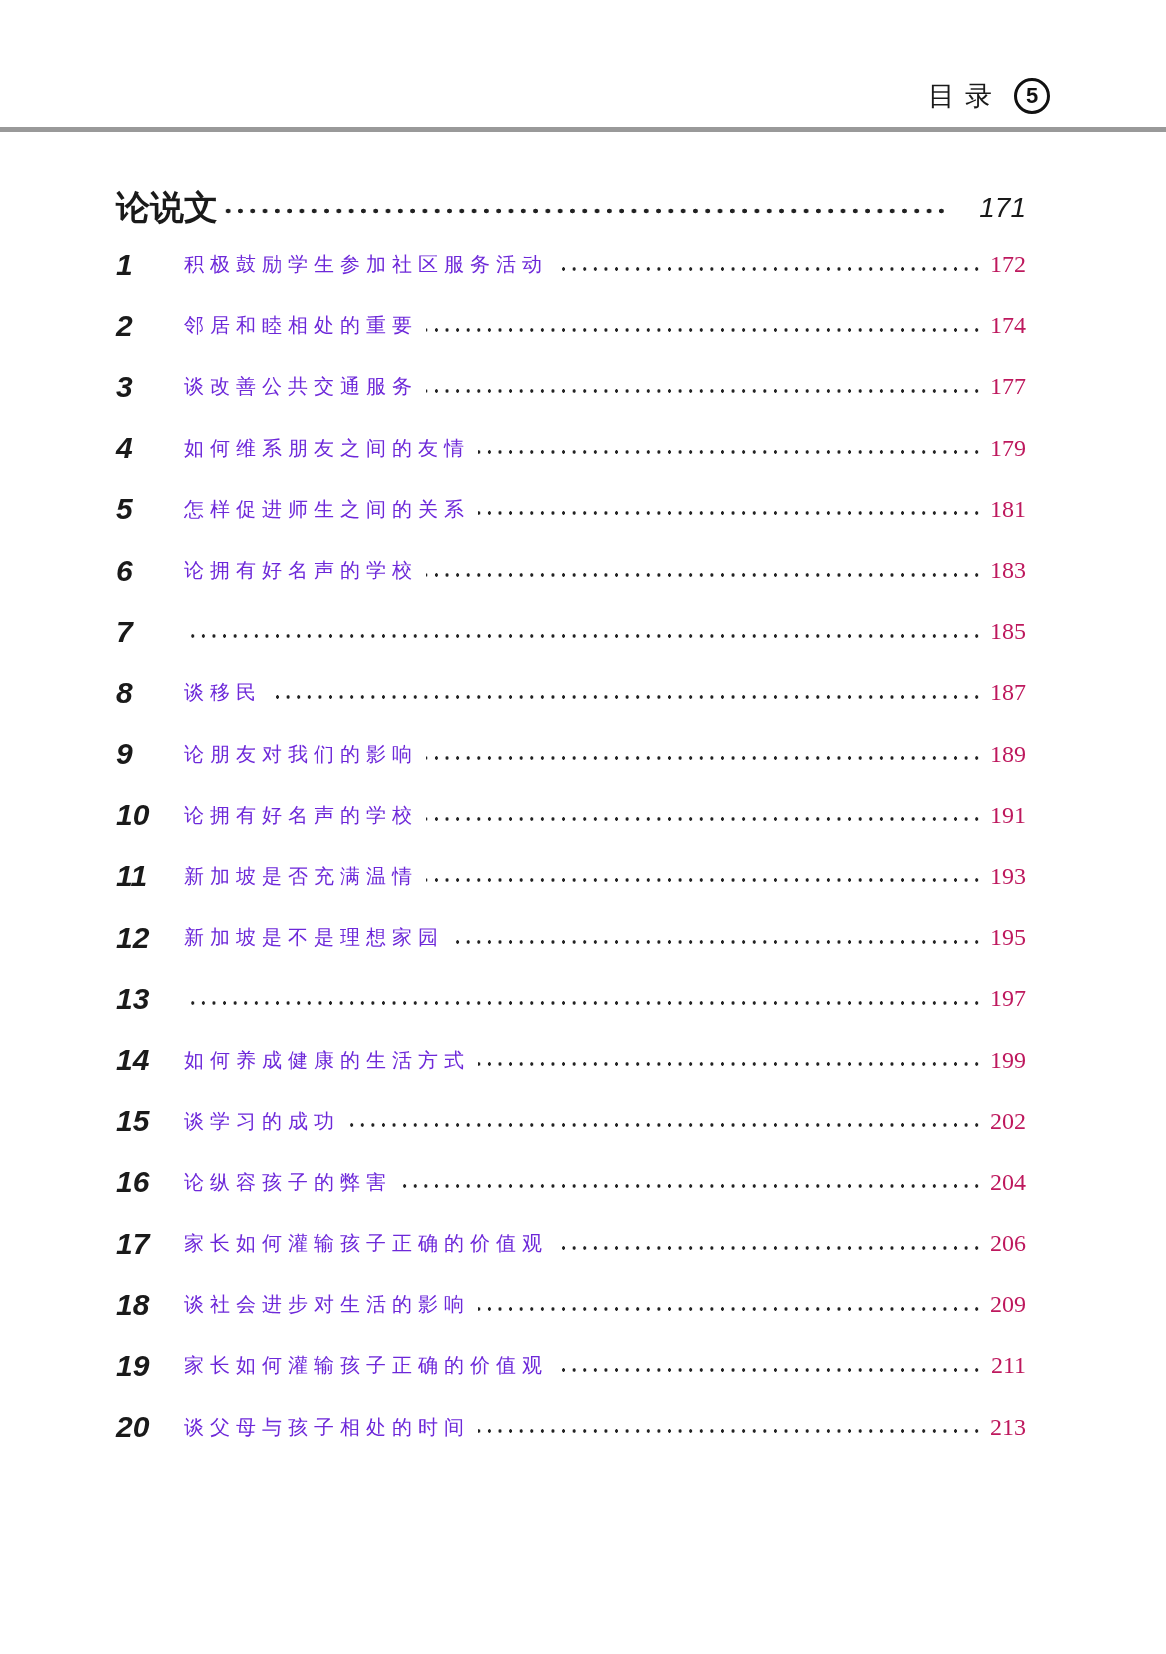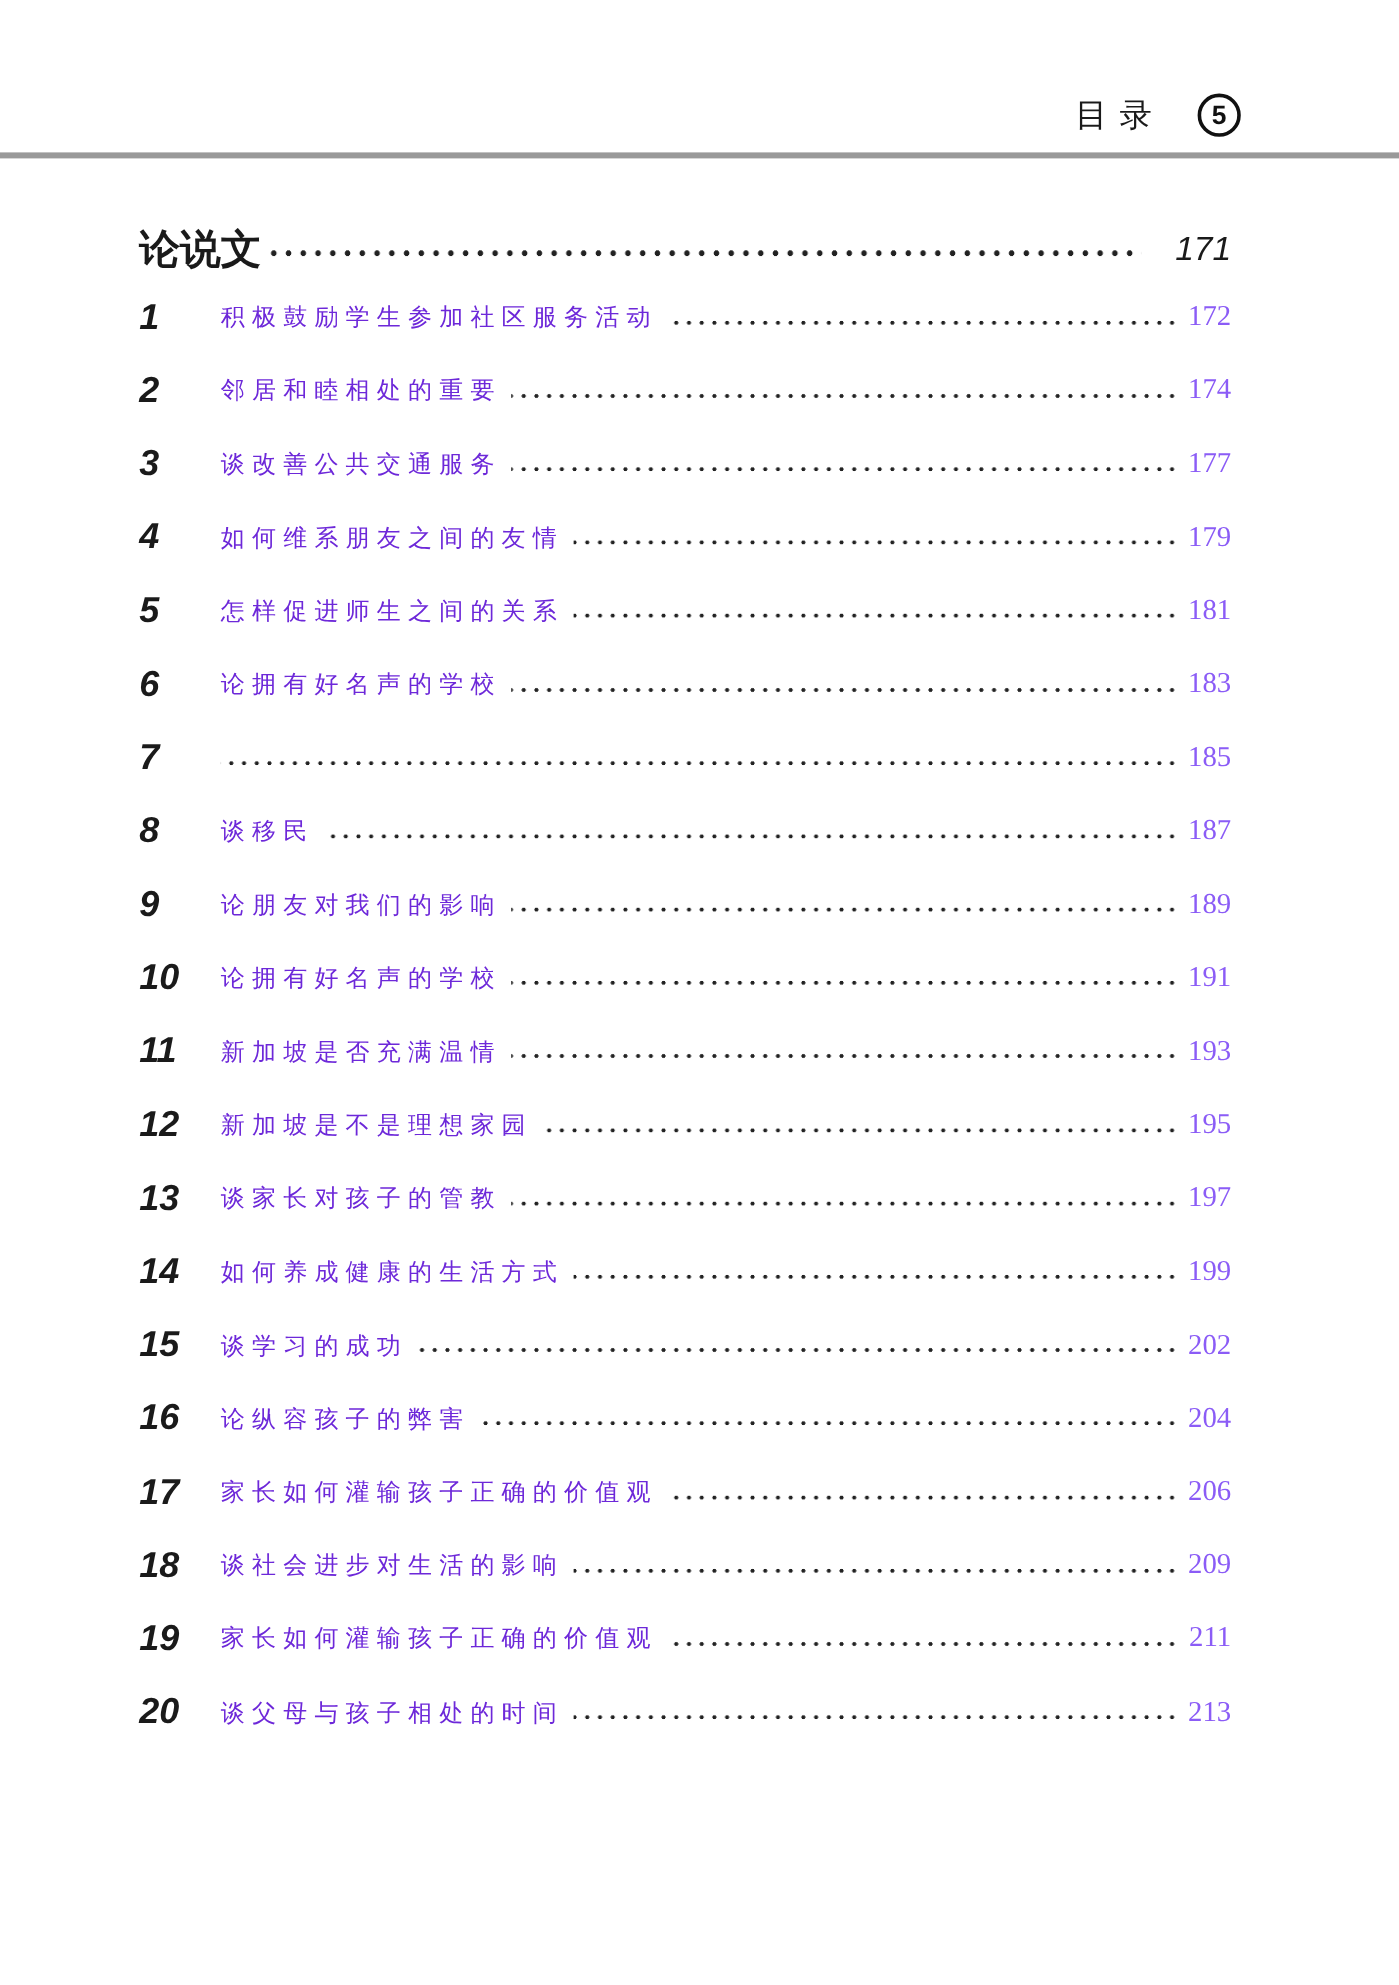--- a/index.html
+++ b/index.html
@@ -17,25 +17,25 @@
     }
     .page-header {
       position: absolute;
       left: 0;
       top: 0;
       width: 1166px;
       height: 132px;
     }
     .running-head {
       position: absolute;
-      right: 132px;
+      right: 116px;
       top: 78px;
       display: flex;
       align-items: flex-end;
-      gap: 28px;
+      gap: 12px;
     }
     .running-title {
       font-family: "DejaVu Serif", serif;
       font-size: 27px;
       letter-spacing: 10px;
       color: #1a1a1a;
     }
     .page-badge {
       width: 30px;
       height: 30px;
@@ -124,21 +124,21 @@
       background-size: 10.6px 6px;
       background-repeat: repeat-x;
       background-position: right center;
       margin-right: 4px;
       position: relative;
       top: 4px;
     }
     .entry-page {
       font-family: "Liberation Serif", serif;
       font-size: 24px;
-      color: #8b5cf6;
+      color: #be185d;
       width: 40px;
       text-align: right;
     }
   </style>
 </head>
 <body>
 
 <div class="page-header">
   <div class="running-head">
     <span class="running-title">目录</span>
@@ -221,21 +221,20 @@
     <span class="entry-page">193</span>
   </div>
       <div class="entry">
     <span class="entry-num">12</span>
     <span class="entry-title">新加坡是不是理想家园</span>
     <span class="entry-leader"></span>
     <span class="entry-page">195</span>
   </div>
       <div class="entry">
     <span class="entry-num">13</span>
-    <span class="entry-title">谈家长对孩子的管教</span>
     <span class="entry-leader"></span>
     <span class="entry-page">197</span>
   </div>
       <div class="entry">
     <span class="entry-num">14</span>
     <span class="entry-title">如何养成健康的生活方式</span>
     <span class="entry-leader"></span>
     <span class="entry-page">199</span>
   </div>
       <div class="entry">

